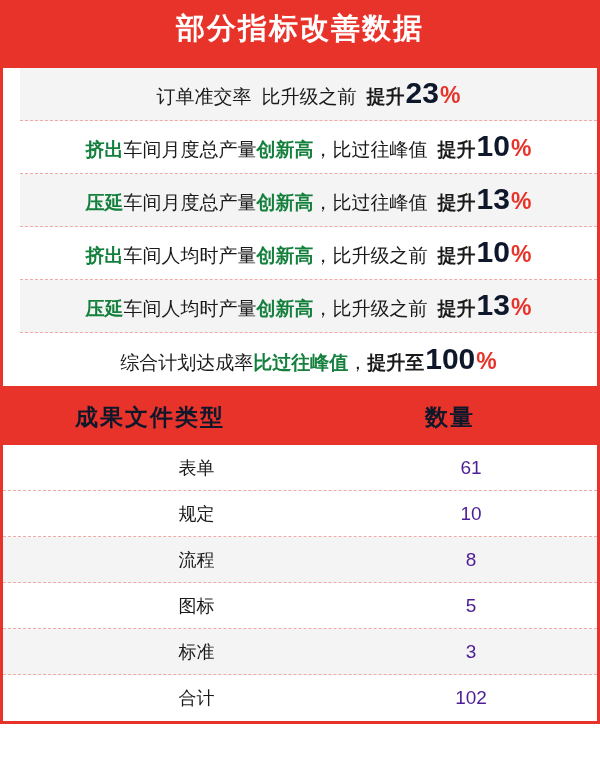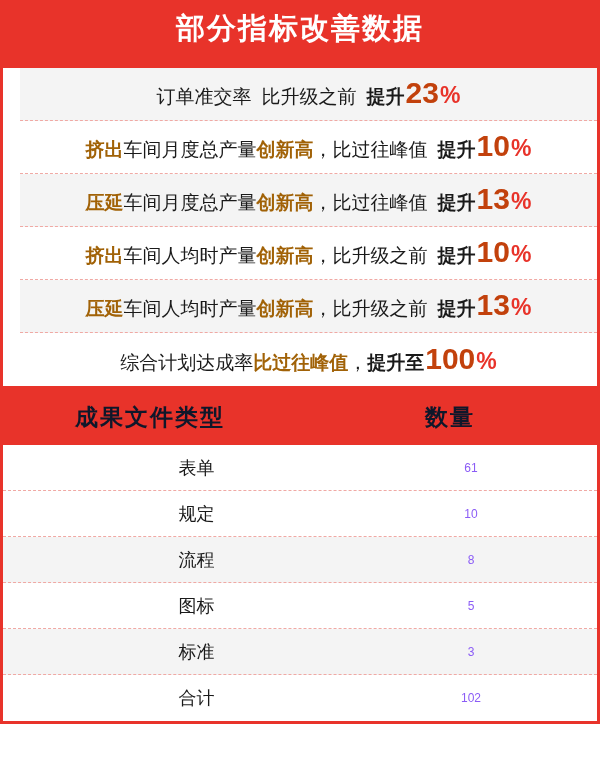--- a/index.html
+++ b/index.html
@@ -64,24 +64,24 @@
     color: #1a1a1a;
     font-weight: bold;
     display: flex;
     align-items: baseline;
     justify-content: center;
   }
   .metric-text .lead {
     font-weight: normal;
   }
   .red {
-    color: #a16207;
+    color: #15803d;
   }
   .big-num {
-    color: #c2410c;
+    color: #0f172a;
     font-size: 30px;
     font-weight: bold;
     line-height: 1;
     margin: 0 1px;
   }
   .big-pct {
     color: #e8332a;
     font-size: 23px;
     font-weight: bold;
   }
@@ -137,22 +137,22 @@
     align-items: center;
     justify-content: center;
     font-size: 18px;
     color: #1a1a1a;
   }
   .file-row .cell-count {
     flex: 1;
     display: flex;
     align-items: center;
     justify-content: center;
-    font-size: 12px;
-    color: #8b5cf6;
+    font-size: 19px;
+    color: #4c1d95;
   }
 </style>
 </head>
 <body>
 
 <div class="page">
 
   <div class="section-header header-top">部分指标改善数据</div>
 
   <div class="metrics">

